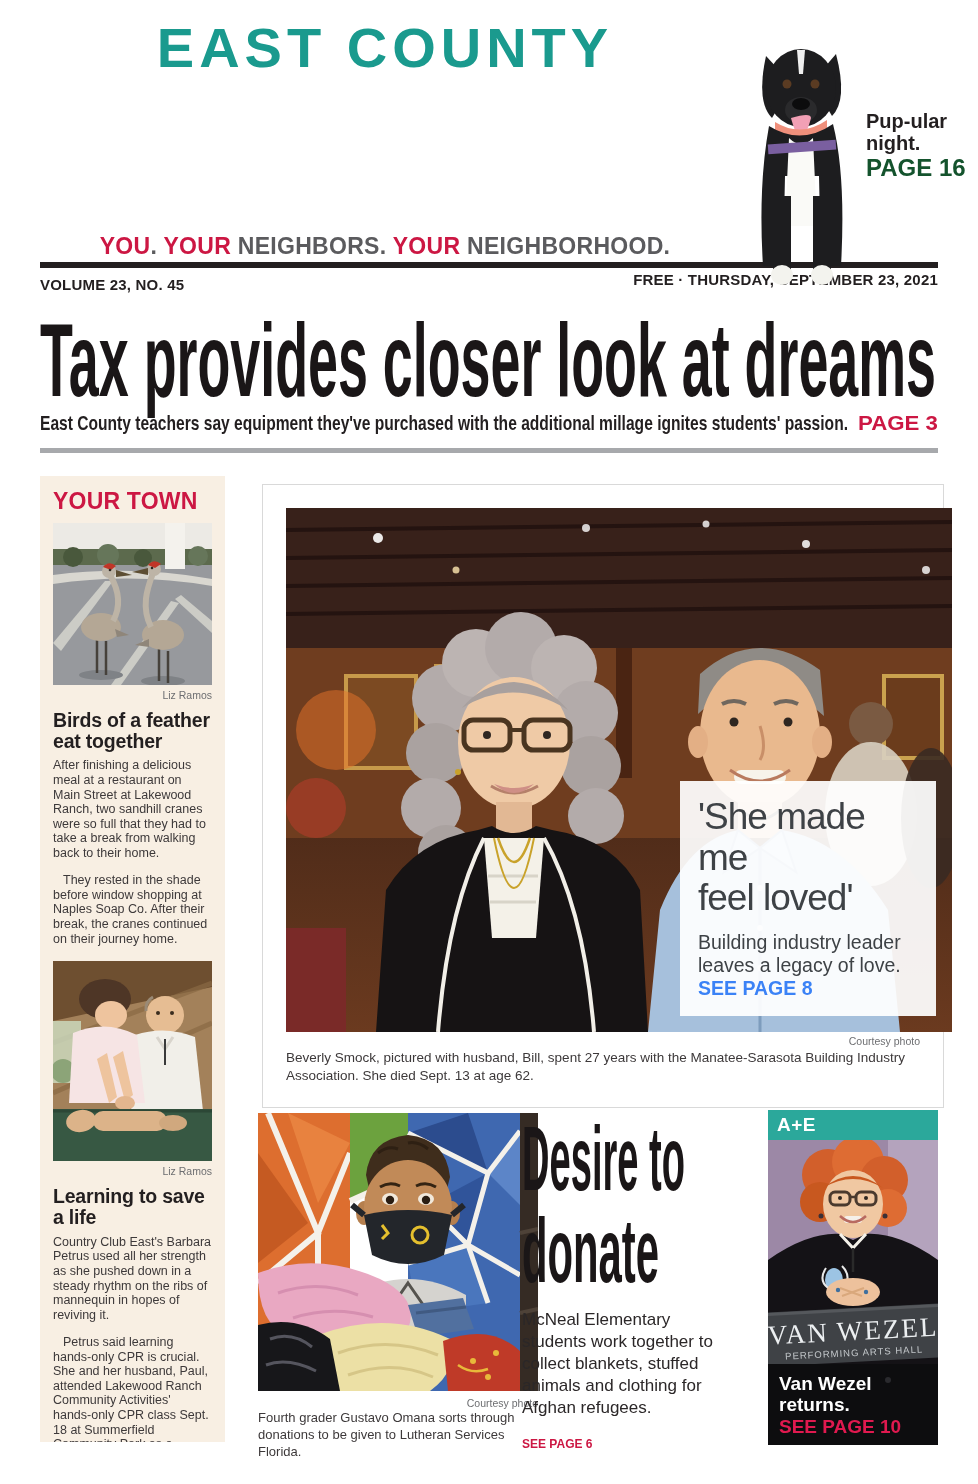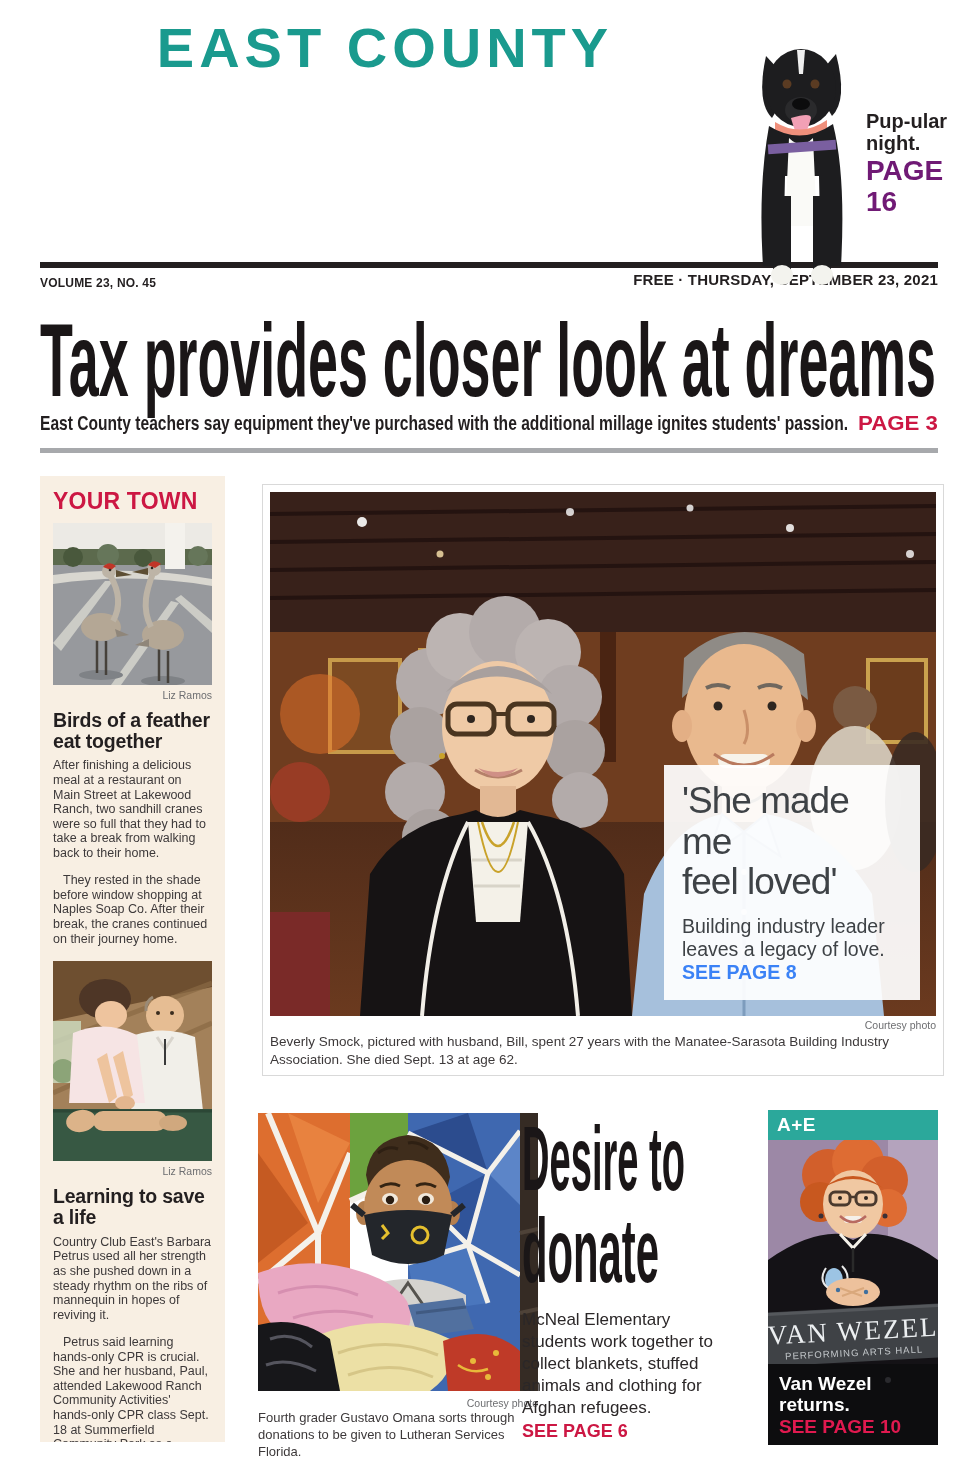--- a/index.html
+++ b/index.html
@@ -19,29 +19,29 @@
     background:#cc1743;
   }
   .mast-since {
     position:absolute; top:9px; right:15px; color:#fff;
     font-size:17px; font-weight:bold; letter-spacing:0.2px;
   }
   .mast-title-svg { position:absolute; left:0; top:0; }
   .dog-wrap { position:absolute; left:738px; top:24px; width:128px; height:262px; z-index:6; }
   .promo { position:absolute; left:866px; top:110px; width:108px; line-height:1.12; }
   .promo-line { font-size:20px; font-weight:bold; color:#231f20; }
-  .promo-page { font-size:28px; font-weight:bold; color:#701a75; }
+  .promo-page { font-size:24px; font-weight:bold; color:#14532d; }
   .motto {
     position:absolute; left:40px; top:233px; width:690px; text-align:center;
     font-size:23px; white-space:pre; letter-spacing:0.3px;
   }
   .motto .red { color:#cc1743; font-weight:bold; }
   .motto .gray { color:#5b5b5e; font-weight:bold; }
   .rule-black { position:absolute; left:40px; top:262px; width:898px; height:6px; background:#231f20; z-index:4; }
-  .volume { position:absolute; left:40px; top:276px; font-size:12px; font-weight:bold; letter-spacing:0.2px; }
+  .volume { position:absolute; left:40px; top:276px; font-size:15px; font-weight:bold; letter-spacing:0.2px; }
   .dateline { position:absolute; left:40px; top:271px; width:898px; text-align:right; font-size:15px; font-weight:bold; letter-spacing:0.2px; }
 
   
   .lead-headline-svg { position:absolute; left:38px; top:303px; }
   .lead-sub-svg { position:absolute; left:40px; top:408px; }
   .rule-gray { position:absolute; left:40px; top:448px; width:898px; height:5px; background:#a7a9ac; }
 
   
   .sidebar {
     position:absolute; left:40px; top:476px; width:185px; height:966px;
@@ -51,41 +51,41 @@
   .yt-photo { display:block; margin-top:8px; }
   .yt-credit { margin-top:4px; text-align:right; font-size:10.5px; color:#6d6e71; }
   .yt-h3 { margin-top:9px; font-size:19.5px; font-weight:bold; line-height:1.06; letter-spacing:-0.2px; color:#231f20; }
   .yt-p { margin-top:7px; font-size:12.5px; line-height:1.17; color:#3d393a; }
   .yt-p.indent { margin-top:0; text-indent:10px; }
   .yt-article2 { margin-top:15px; }
 
   
   .feature-box {
     position:absolute; left:262px; top:484px; width:682px;
-    background:#fff; border:1px solid #d9d9d9; box-sizing:border-box; padding:7px;
+    background:#fff; border:1px solid #d9d9d9; box-sizing:border-box; padding:23px;
   }
   .feature-photo-wrap { position:relative; width:666px; height:524px; }
   .quote-card {
     position:absolute; right:16px; bottom:16px; width:256px;
     background:rgba(255,255,255,0.93); padding:16px 18px; box-sizing:border-box;
   }
   .quote-line { font-size:37px; line-height:1.1; letter-spacing:-1px; color:#3e4246; font-weight:500; }
   .quote-deck { margin-top:12px; font-size:19.5px; line-height:1.18; color:#3e4246; font-weight:500; }
   .quote-page { color:#3b82f6; font-weight:bold; }
   .feature-credit { margin-top:3px; text-align:right; font-size:10.5px; color:#6d6e71; }
   .feature-caption { margin-top:2px; font-size:13.5px; line-height:1.3; color:#3d393a; }
 
   
   .donate-photo-col { position:absolute; left:258px; top:1113px; width:280px; }
   .donate-credit { margin-top:2px; text-align:right; font-size:10.5px; color:#6d6e71; }
   .donate-caption { margin-top:1px; font-size:13px; line-height:1.3; color:#3d393a; }
 
   .donate-col { position:absolute; left:522px; top:1118px; width:213px; }
   .donate-deck { margin-top:12px; font-size:17px; line-height:1.3; color:#2b2728; font-weight:500; width:206px; }
-  .donate-page { margin-top:2px; font-size:18px; font-weight:bold; color:#cc1743; }
+  .donate-page { margin-top:18px; font-size:12px; font-weight:bold; color:#cc1743; }
 
   .ae-box { position:absolute; left:768px; top:1110px; width:170px;border-radius:19px; }
   .ae-band { height:30px; background:#2ba89b; color:#fff; font-size:19px; font-weight:bold;
              line-height:30px; padding-left:9px; letter-spacing:0.5px; }
   .ae-photo-wrap { position:relative; width:170px; height:305px; }
   .ae-teaser { position:absolute; left:11px; bottom:8px; line-height:1.13; }
   .ae-teaser-line { color:#fff; font-size:19px; font-weight:bold; }
   .ae-teaser-page { color:#e0194f; font-size:19px; font-weight:bold; }
 </style>
 </head>
@@ -116,20 +116,21 @@
       <ellipse cx="44" cy="251" rx="11" ry="10" fill="#f3f3ee"></ellipse>
       <ellipse cx="84" cy="251" rx="11" ry="10" fill="#f3f3ee"></ellipse>
     </svg>
   </div>
   <div class="promo">
     <div class="promo-line">Pup-ular</div>
     <div class="promo-line">night.</div>
     <div class="promo-page">PAGE 16</div>
   </div>
 
+  <div class="motto"><span class="red">YOU</span><span class="gray">. </span><span class="red">YOUR</span><span class="gray"> NEIGHBORS. </span><span class="red">YOUR</span><span class="gray"> NEIGHBORHOOD.</span></div>
 
   <div class="rule-black"></div>
   <div class="volume">VOLUME 23, NO. 45</div>
   <div class="dateline">FREE · THURSDAY, SEPTEMBER 23, 2021</div>
 
   <svg class="lead-headline-svg" width="902" height="125">
     <text x="2" y="93" font-size="103" font-weight="bold" fill="#1a1617" textLength="896" lengthAdjust="spacingAndGlyphs">Tax provides closer look at dreams</text>
   </svg>
   <svg class="lead-sub-svg" width="898" height="30">
     <text x="0" y="22" font-size="21" font-weight="600" fill="#231f20" textLength="808" lengthAdjust="spacingAndGlyphs">East County teachers say equipment they've purchased with the additional millage ignites students' passion.</text>

